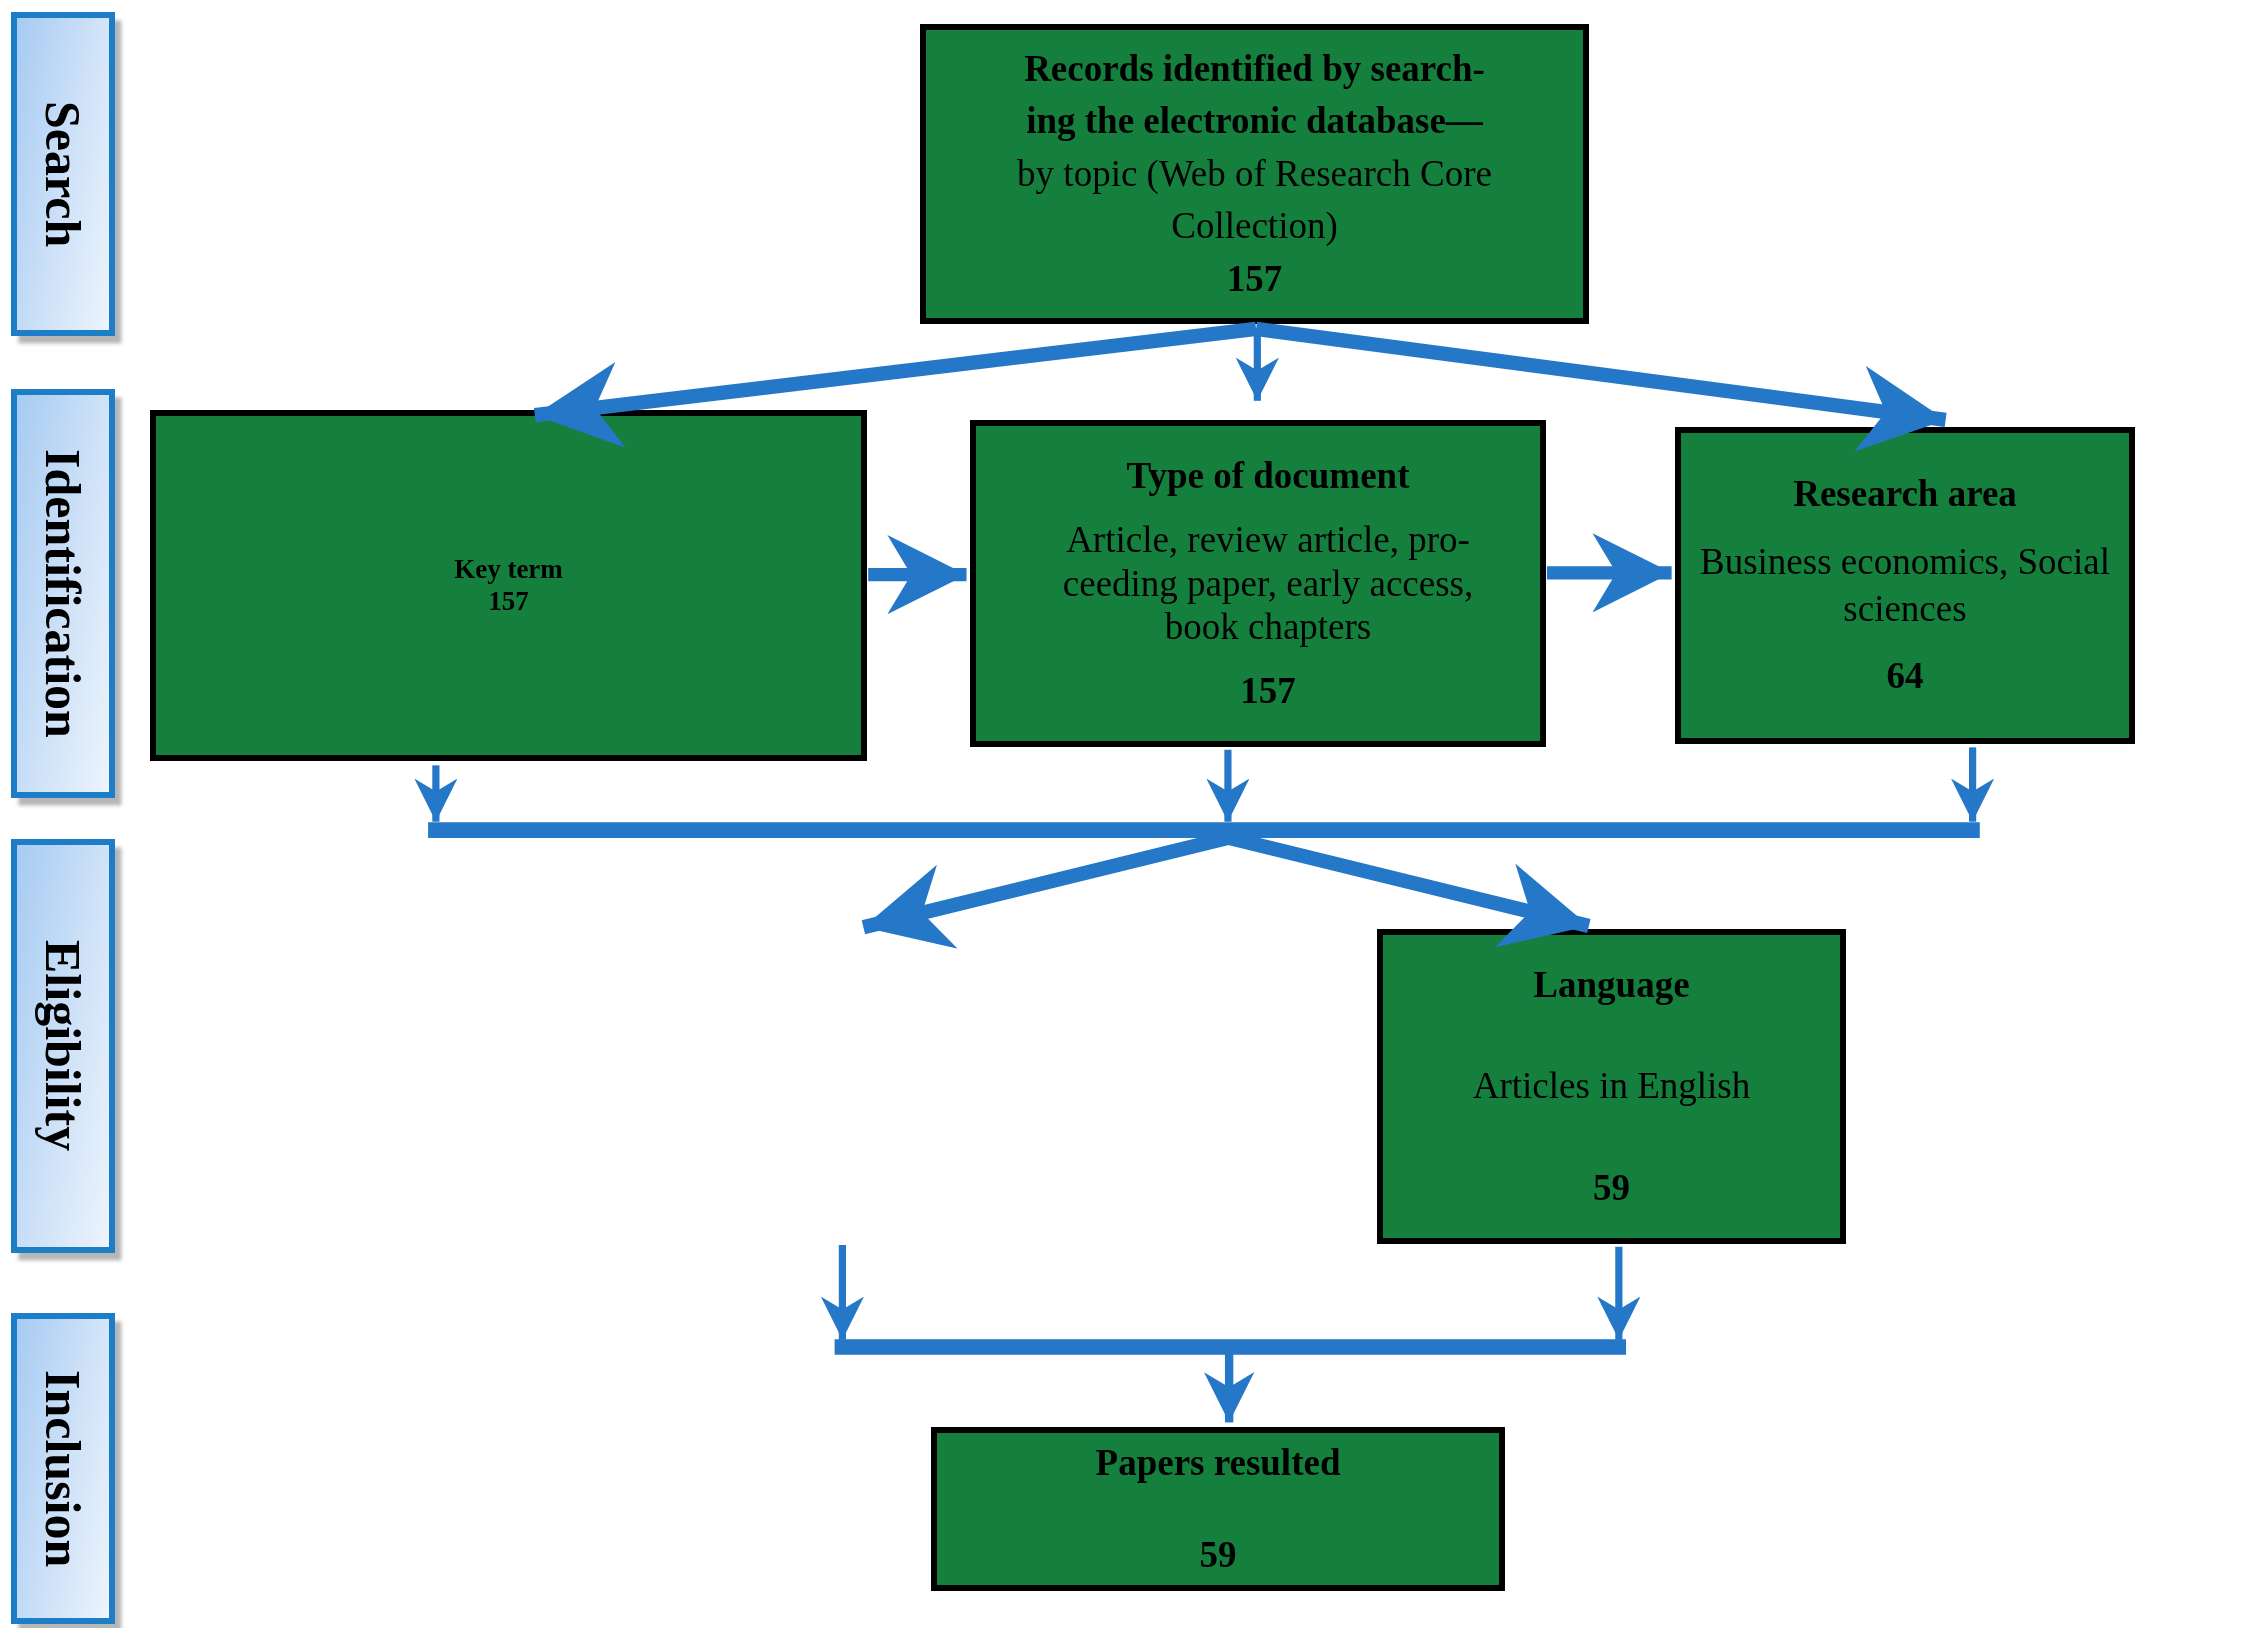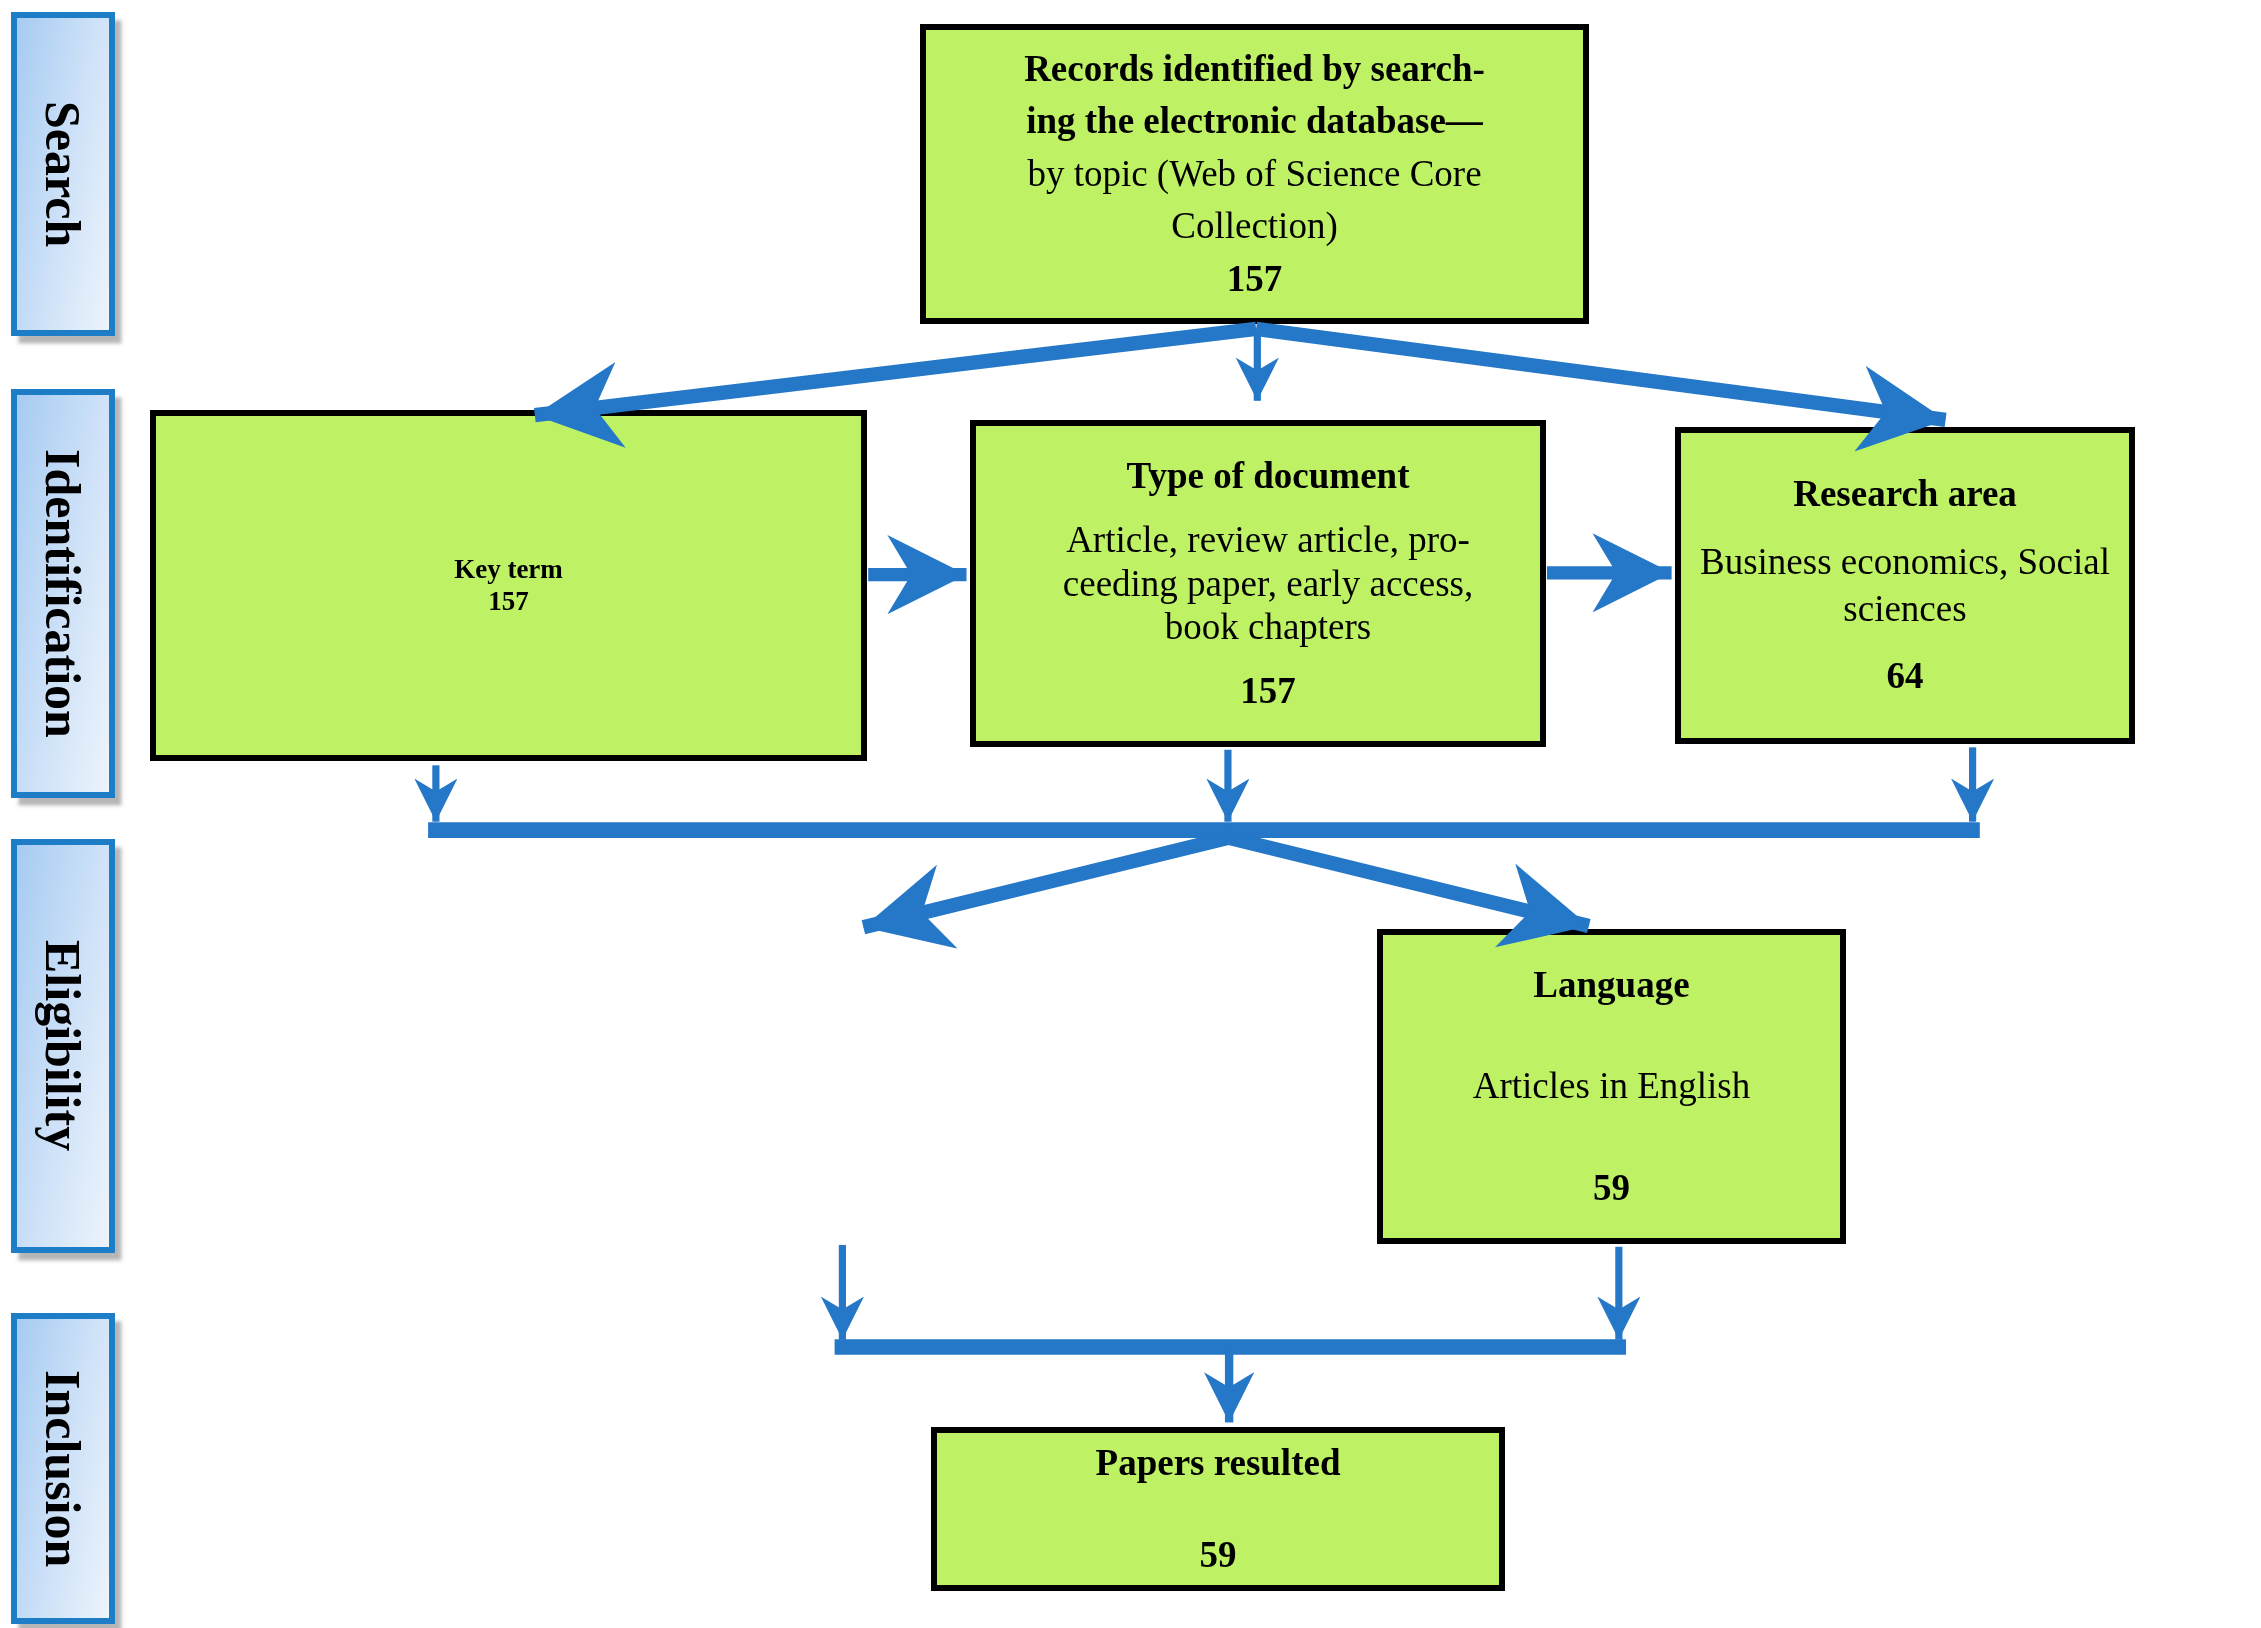--- a/index.html
+++ b/index.html
@@ -18,21 +18,21 @@
     font-family:"Liberation Serif","DejaVu Serif",serif;color:var(--text,#000);
     overflow:hidden;
   }
   #arrows{position:absolute;left:0;top:0;width:2261px;height:1629px;z-index:5;pointer-events:none;}
   #arrows line{stroke:var(--arrow-blue,#2577c8);fill:none;}
   #ah path{fill:var(--arrow-blue,#2577c8);}
   .w12{stroke-width:12px;} .w14{stroke-width:14px;} .w22{stroke-width:22px;}
   .w24{stroke-width:24px;} .w26{stroke-width:26px;}
 
   .box{
-    position:absolute;z-index:2;background:#bef264;border:6px solid var(--box-border,#000);
+    position:absolute;z-index:2;background:#15803d;border:6px solid var(--box-border,#000);
     display:flex;flex-direction:column;align-items:center;justify-content:center;
     text-align:center;white-space:pre-line;box-sizing:border-box;padding:6px 12px;
   }
   .box .title,.box .count{font-weight:bold;}
 
   #box-records{left:920px;top:24px;width:669px;height:300px;font-size:37px;line-height:1.42;}
   #box-keyterm{left:150px;top:410px;width:717px;height:351px;font-size:27px;line-height:1.18;}
   #box-typedoc{left:970px;top:420px;width:576px;height:327px;font-size:37px;line-height:1.18;gap:20.4px;padding-left:32px;}
   #box-research{left:1675px;top:427px;width:460px;height:317px;font-size:37px;line-height:1.25;gap:21.6px;}
   #box-timeperiod{left:615px;top:931px;width:465px;height:312px;font-size:37px;line-height:1.2;gap:57px;}
@@ -95,21 +95,21 @@
   <div class="stage" id="stage-eligibility">
     <span class="stage-text">Eligibility</span>
   </div>
   <div class="stage" id="stage-inclusion">
     <span class="stage-text">Inclusion</span>
   </div>
 
   <div class="box" id="box-records">
     <div class="title">Records identified by search-
 ing the electronic database—</div>
-    <div class="body">by topic (Web of Science Core
+    <div class="body">by topic (Web of Research Core
 Collection)</div>
     <div class="count">157</div>
   </div>
 
   <div class="box" id="box-keyterm">
     <div class="title">Key term</div>
     <div class="count">157</div>
   </div>
 
   <div class="box" id="box-typedoc">

